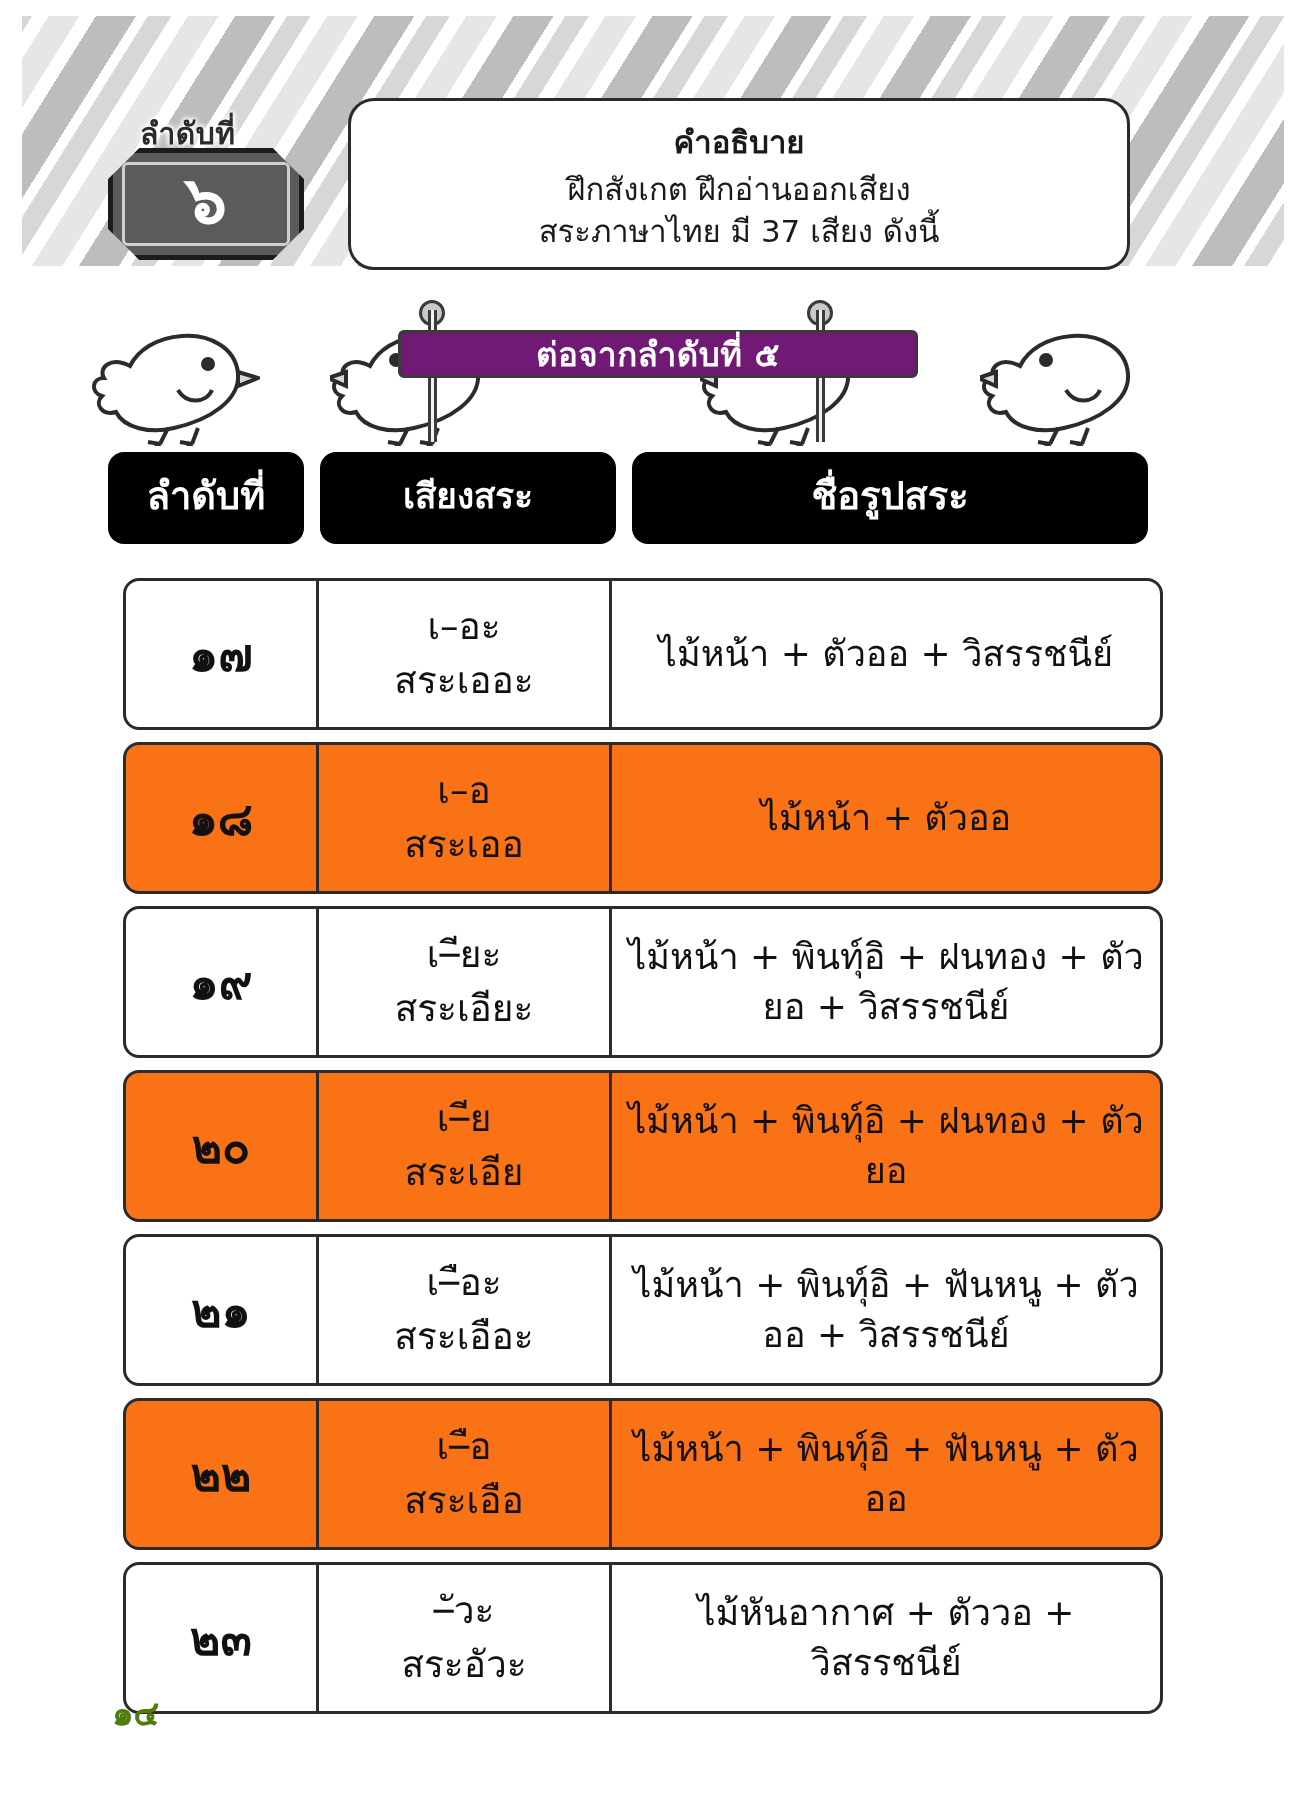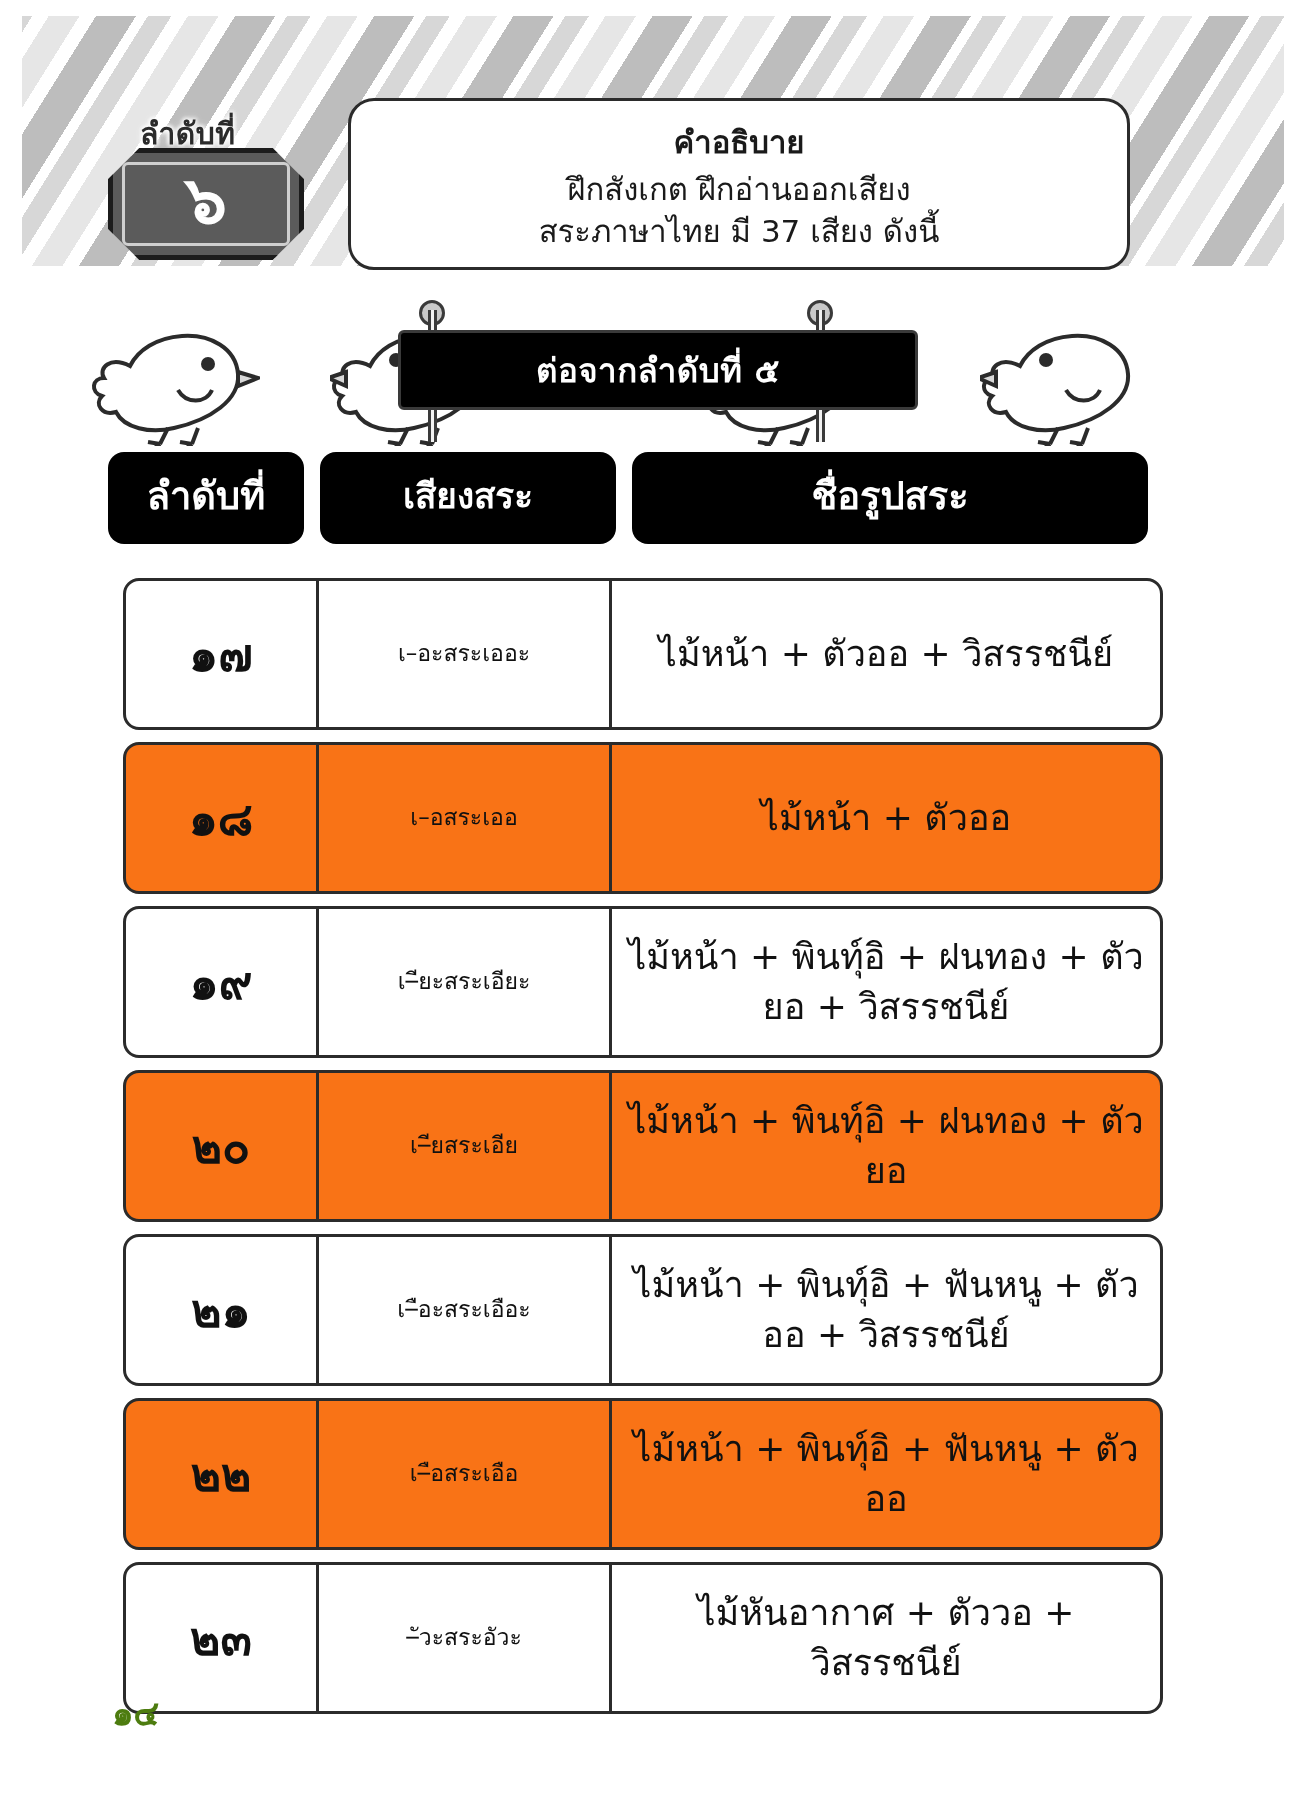--- a/index.html
+++ b/index.html
@@ -86,22 +86,22 @@
   }
   .explain-line {
     font-size: 31px;
     color: #1a1a1a;
     line-height: 1.35;
   }
 
   .cont-banner {
     position: absolute;
     left: 398px; top: 330px;
-    width: 520px; height: 80px;
-    background: #000000;
+    width: 520px; height: 48px;
+    background: #701a75;
     border: 3px solid #3a3a3a;
     border-radius: 6px;
     display: flex; align-items: center; justify-content: center;
     color: #ffffff;
     font-size: 33px;
     font-weight: bold;
     letter-spacing: 0.5px;
   }
   .pole {
     position: absolute;
@@ -168,23 +168,23 @@
   .cell.num {
     width: 196px;
     border-radius: 16px 0 0 16px;
     font-size: 46px;
     font-weight: bold;
     border-right-width: 3px;
   }
   .cell.sound {
     width: 296px;
     margin-left: -3px;
-    font-size: 23px;
+    font-size: 37px;
     line-height: 1.45;
-    flex-direction: row;
+    flex-direction: column;
   }
   .cell.name {
     flex: 1;
     margin-left: -3px;
     border-radius: 0 16px 16px 0;
     font-size: 36px;
     line-height: 1.4;
     padding: 0 14px;
   }
   .row.white .cell { background: #ffffff; }

